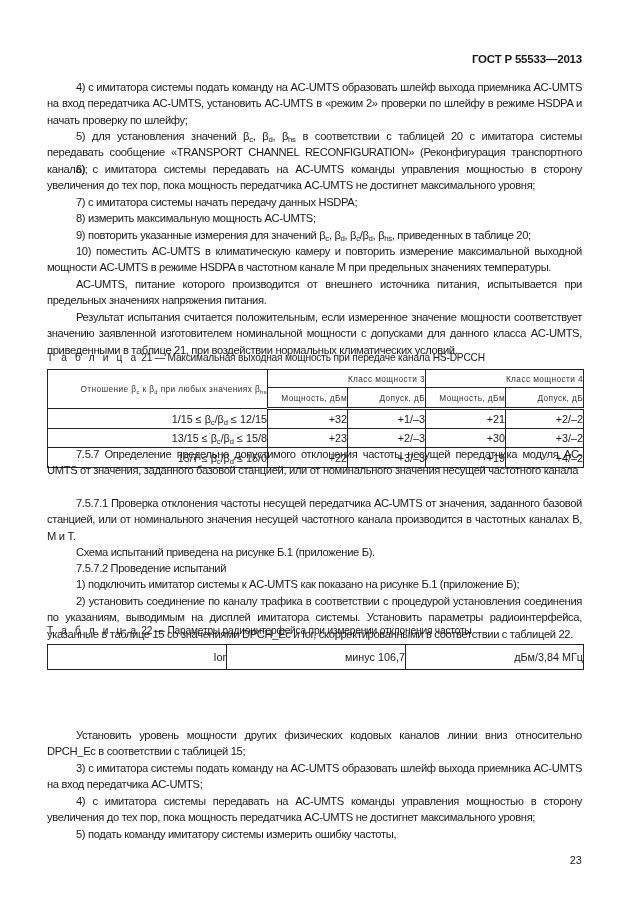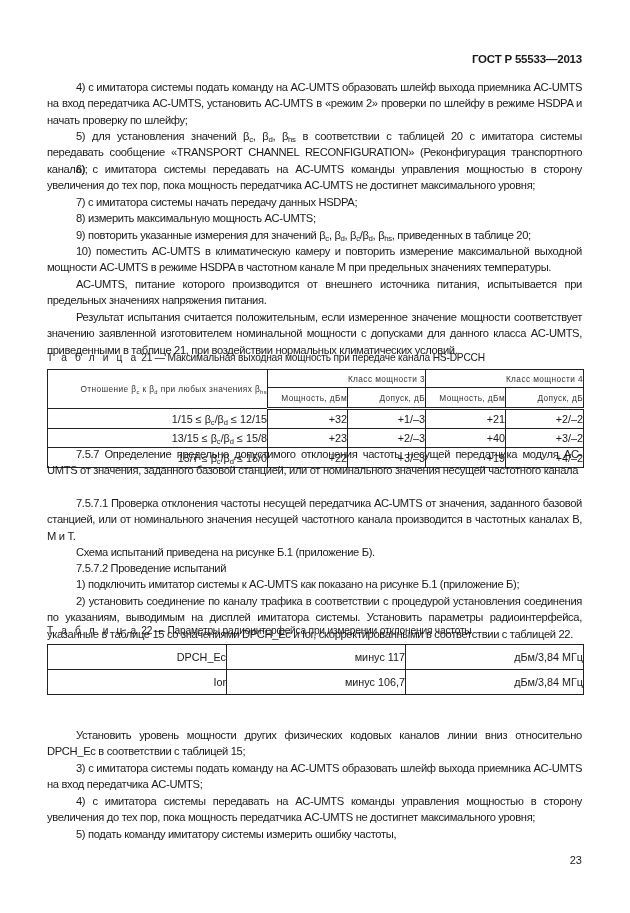--- a/index.html
+++ b/index.html
@@ -61,21 +61,21 @@
     <td>1/15 ≤ β<sub>c</sub>/β<sub>d</sub> ≤ 12/15</td>
     <td>+32</td>
     <td>+1/–3</td>
     <td>+21</td>
     <td>+2/–2</td>
   </tr>
   <tr style="height:19px">
     <td>13/15 ≤ β<sub>c</sub>/β<sub>d</sub> ≤ 15/8</td>
     <td>+23</td>
     <td>+2/–3</td>
-    <td>+40</td>
+    <td>+30</td>
     <td>+3/–2</td>
   </tr>
   <tr style="height:20px">
     <td>15/7 ≤ β<sub>c</sub>/β<sub>d</sub> ≤ 15/0</td>
     <td>+22</td>
     <td>+3/–3</td>
     <td>+19</td>
     <td>+4/–2</td>
   </tr>
 </tbody>
@@ -92,25 +92,20 @@
   <span class="sp">Т а б л и ц а</span> <span>22 — Параметры радиоинтерфейса при измерении отклонения частоты</span>
 </div>
 <table style="top:644px">
   <colgroup>
       <col style="width:179px">
       <col style="width:179px">
       <col style="width:178px">
     </colgroup>
   <tbody>
   <tr style="height:25px">
-    <td>DPCH_Ec</td>
-    <td>минус 117</td>
-    <td>дБм/3,84 МГц</td>
-  </tr>
-  <tr style="height:25px">
     <td>Ior</td>
     <td>минус 106,7</td>
     <td>дБм/3,84 МГц</td>
   </tr>
 </tbody>
   </table>
 
 <div class="p" style="top:727px"><span class="ind"></span><span>Установить уровень мощности других физических кодовых каналов линии вниз относительно DPCH_Ec в соответствии с таблицей 15;</span></div>
 <div class="p" style="top:760px"><span class="ind"></span><span>3) с имитатора системы подать команду на AC-UMTS образовать шлейф выхода приемника AC-UMTS на вход передатчика AC-UMTS;</span></div>
 <div class="p" style="top:793px"><span class="ind"></span><span>4) с имитатора системы передавать на AC-UMTS команды управления мощностью в сторону увеличения до тех пор, пока мощность передатчика AC-UMTS не достигнет максимального уровня;</span></div>

